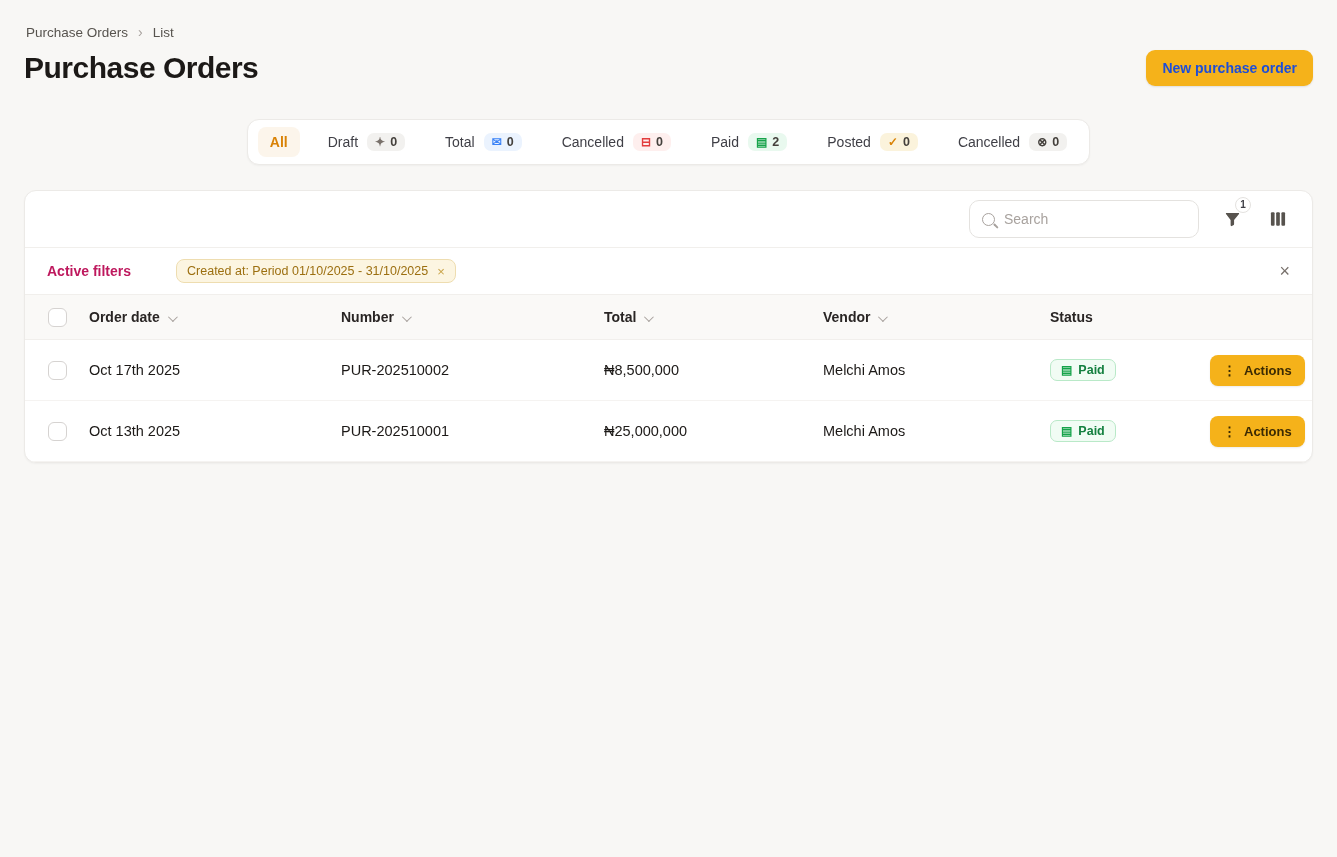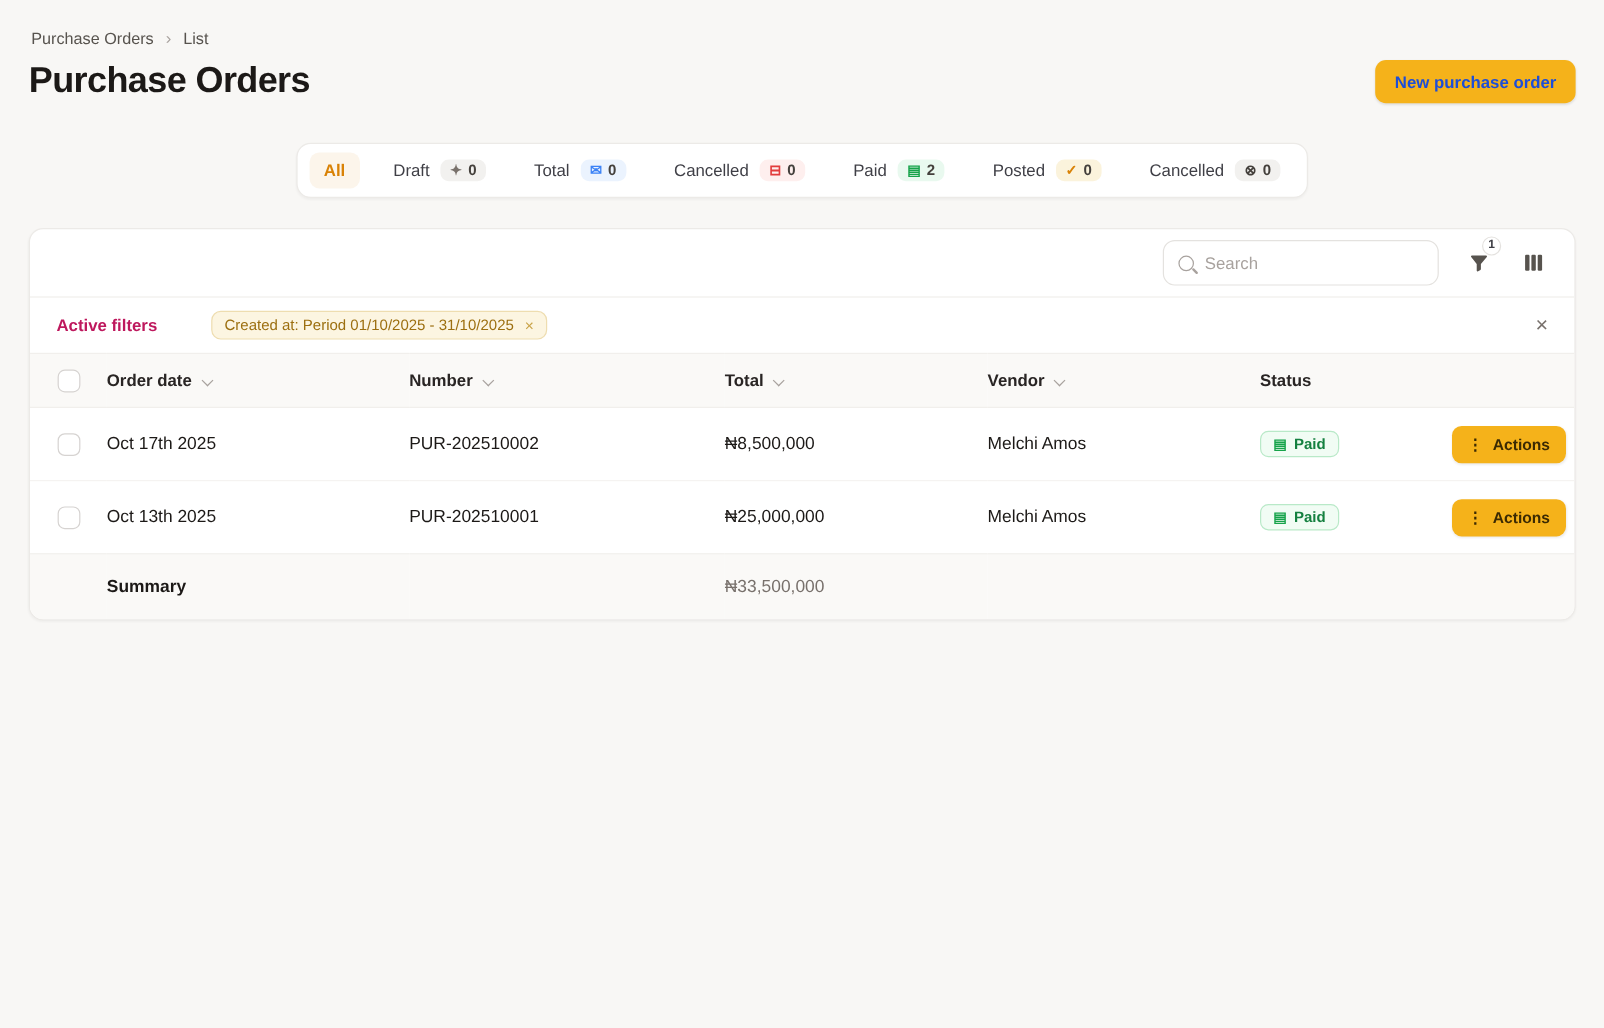--- a/index.html
+++ b/index.html
@@ -262,27 +262,18 @@
               <span>Paid</span>
             </span>
           </td>
           <td class="actions-cell">
             <button class="btn-actions">
               <span class="dots">⋮</span>
               <span>Actions</span>
             </button>
           </td>
         </tr>
-        <tr class="summary-row">
-          <td></td>
-          <td><span class="summary-label">Summary</span></td>
-          <td></td>
-          <td><span class="summary-total">₦33,500,000</span></td>
-          <td></td>
-          <td></td>
-          <td></td>
-        </tr>
       </tbody>
     </table>
 
 
   </div>
 </div>
 
 </body></html>

